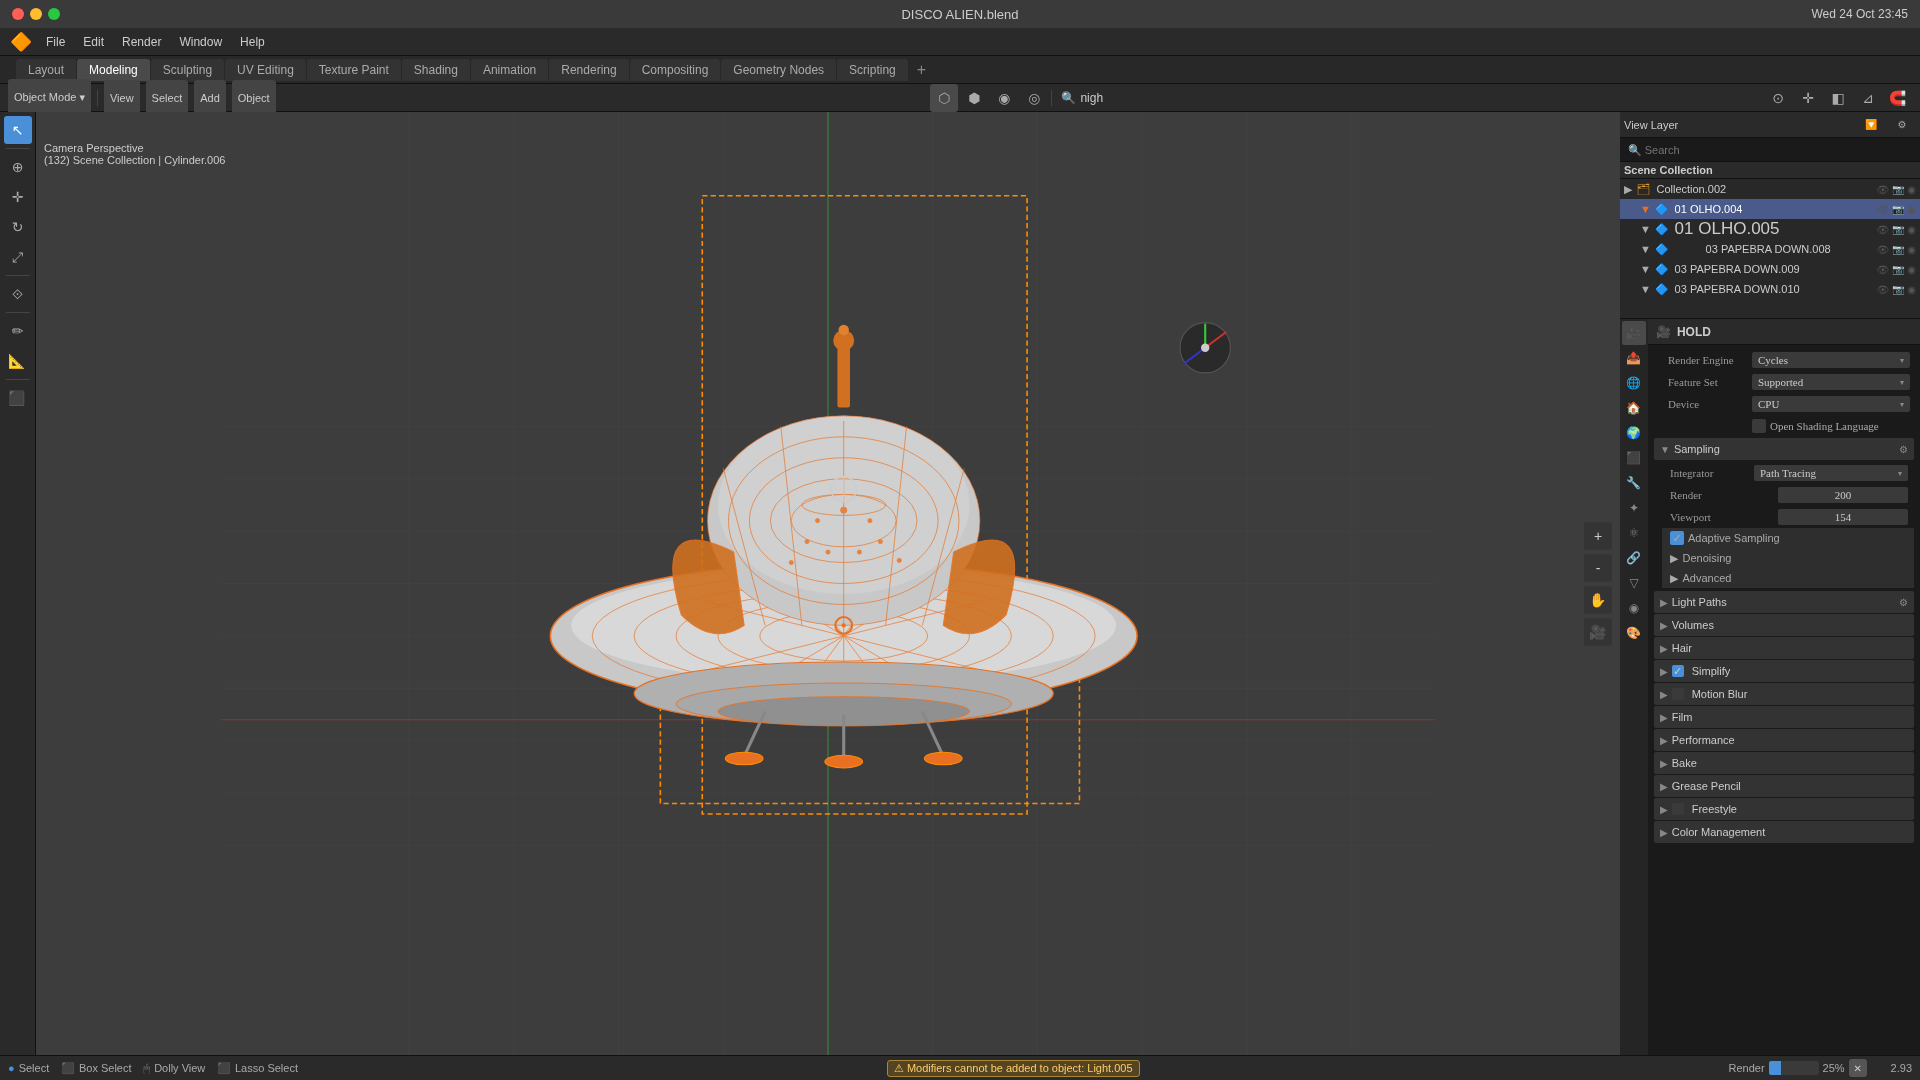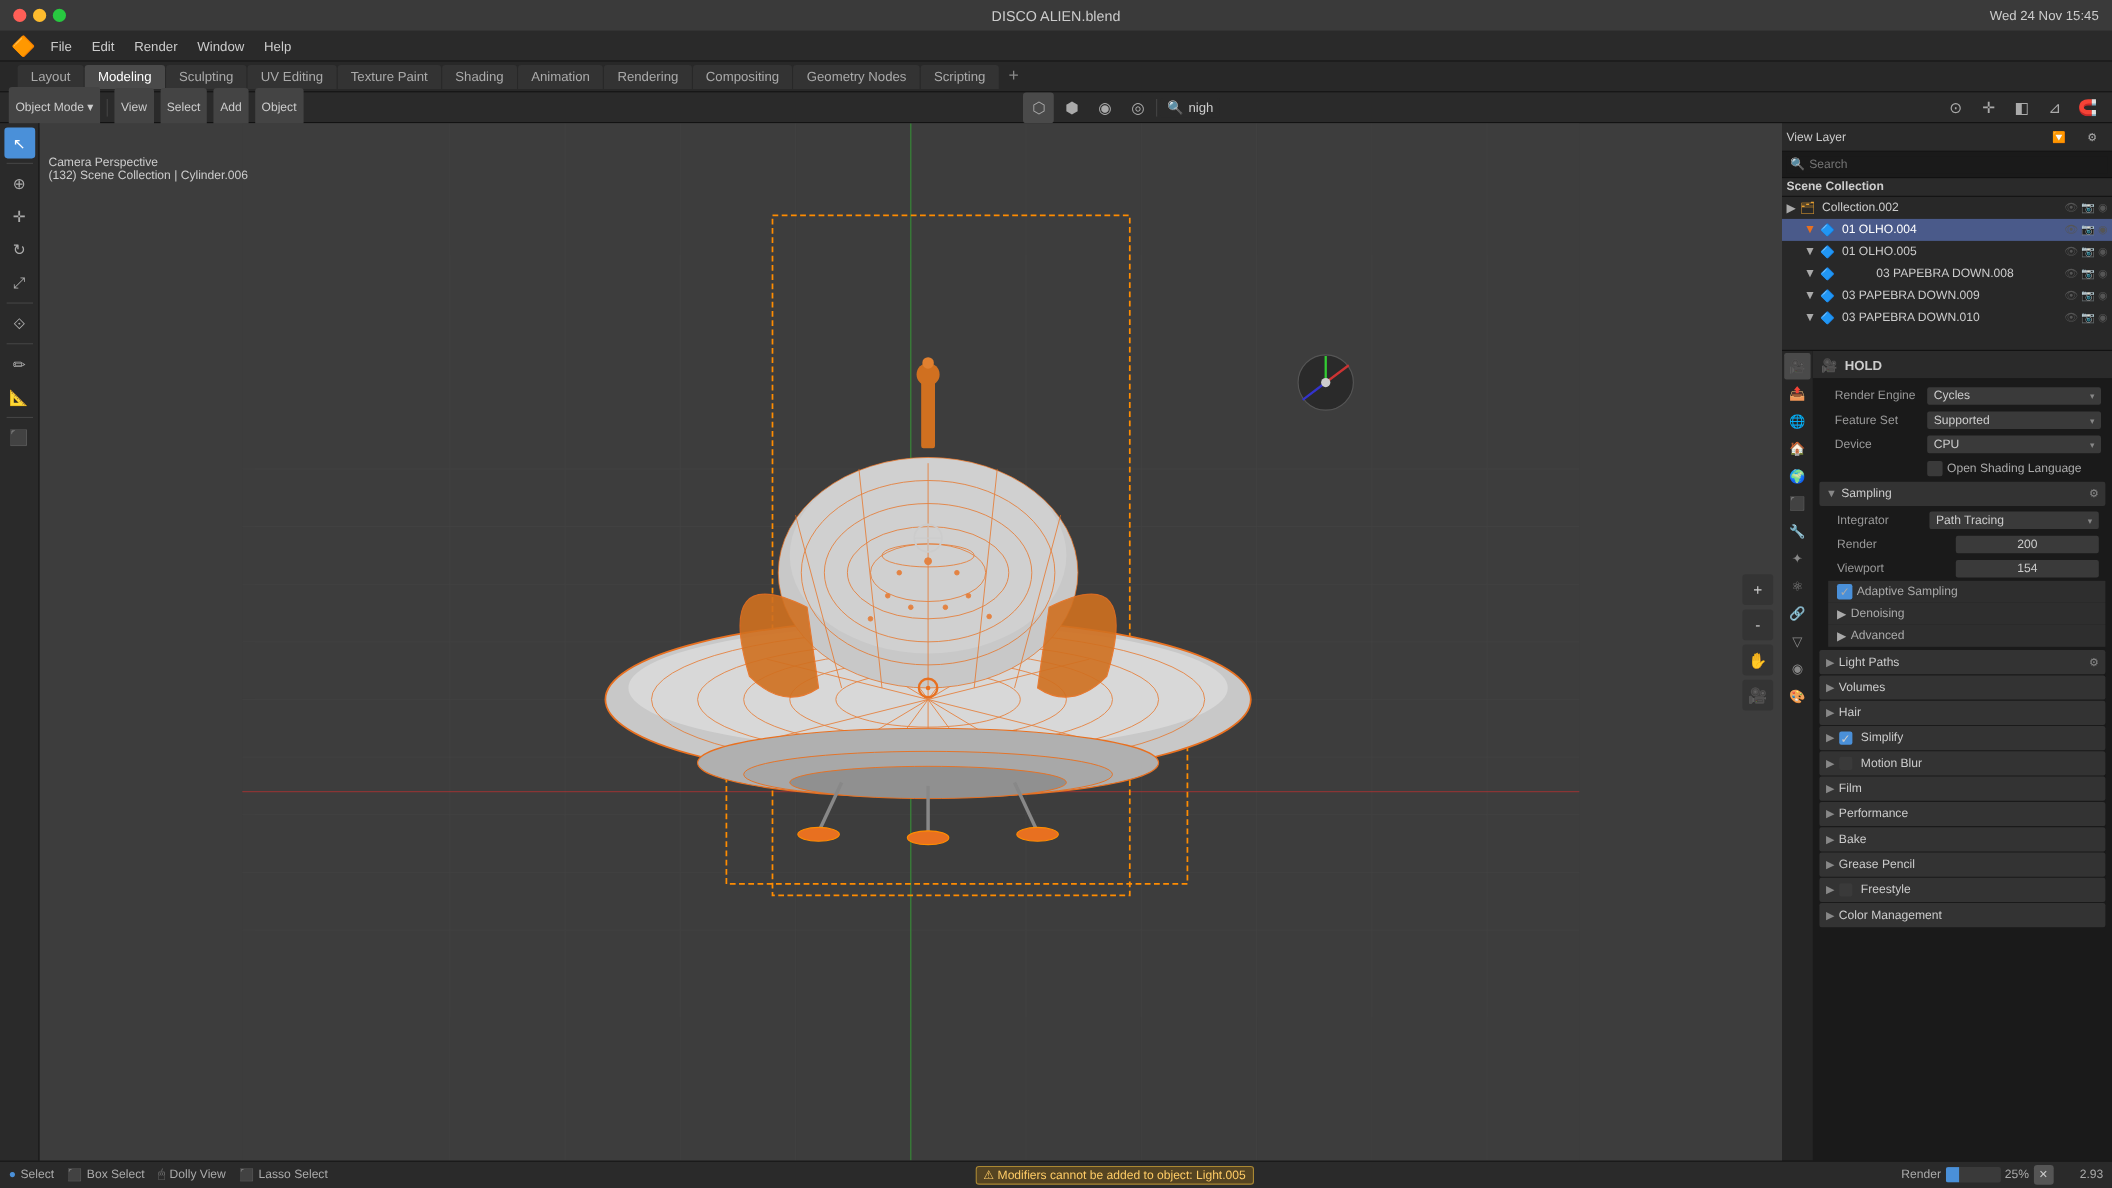--- a/index.html
+++ b/index.html
@@ -193,20 +193,21 @@
       color: #888;
     }
     .prop-tab.active { background: #4a4a4a; color: #4a90d9; }
     .prop-row {
       display: flex;
       align-items: center;
       height: 22px;
       padding: 0 6px 0 16px;
       gap: 4px;
       font-size: 11px;
+      font-family: Liberation Serif, serif;
     }
     .prop-label {
       color: #999;
       width: 80px;
       flex-shrink: 0;
     }
     .prop-value {
       flex: 1;
       background: #3a3a3a;
       border-radius: 2px;
@@ -363,21 +364,21 @@
 <body>
 
 <div class="title-bar">
   <div class="title-bar-controls">
     <div class="dot dot-red"></div>
     <div class="dot dot-yellow"></div>
     <div class="dot dot-green"></div>
   </div>
   <div class="title-bar-title">DISCO ALIEN.blend</div>
   <div class="title-bar-right">
-    <span>Wed 24 Nov  15:45</span>
+    <span>Wed 24 Oct  23:45</span>
   </div>
 </div>
 
 <div class="menu-bar">
   <div style="display:flex;align-items:center;gap:4px;">
     <div class="toolbar-btn" style="font-size:18px;">🔶</div>
   </div>
   <div class="menu-item">File</div>
   <div class="menu-item">Edit</div>
   <div class="menu-item">Render</div>
@@ -608,21 +609,21 @@
       </div>
       <div class="outliner-row selected" style="padding-left:20px;">
         <span style="color:#e87020;">▼</span>
         <span style="color:#88aaff;margin-left:2px;">🔷</span>
         <span style="margin-left:4px;font-size:11px;color:#fff;">01 OLHO.004</span>
         <span style="margin-left:auto;color:#555;font-size:10px;">👁 📷 ◉</span>
       </div>
       <div class="outliner-row" style="padding-left:20px;">
         <span style="color:#aaa;">▼</span>
         <span style="color:#88aaff;margin-left:2px;">🔷</span>
-        <span style="margin-left:4px;font-size:11px;">01 OLHO.005</span>
+        <span style="margin-left:4px;font-size:17px;">01 OLHO.005</span>
         <span style="margin-left:auto;color:#555;font-size:10px;">👁 📷 ◉</span>
       </div>
       <div class="outliner-row" style="padding-left:20px;">
         <span style="color:#aaa;">▼</span>
         <span style="color:#88aaff;margin-left:2px;">🔷</span>
         <span style="margin-left:4px;font-size:11px;padding-left:31px;">03 PAPEBRA DOWN.008</span>
         <span style="margin-left:auto;color:#555;font-size:10px;">👁 📷 ◉</span>
       </div>
       <div class="outliner-row" style="padding-left:20px;">
         <span style="color:#aaa;">▼</span>

